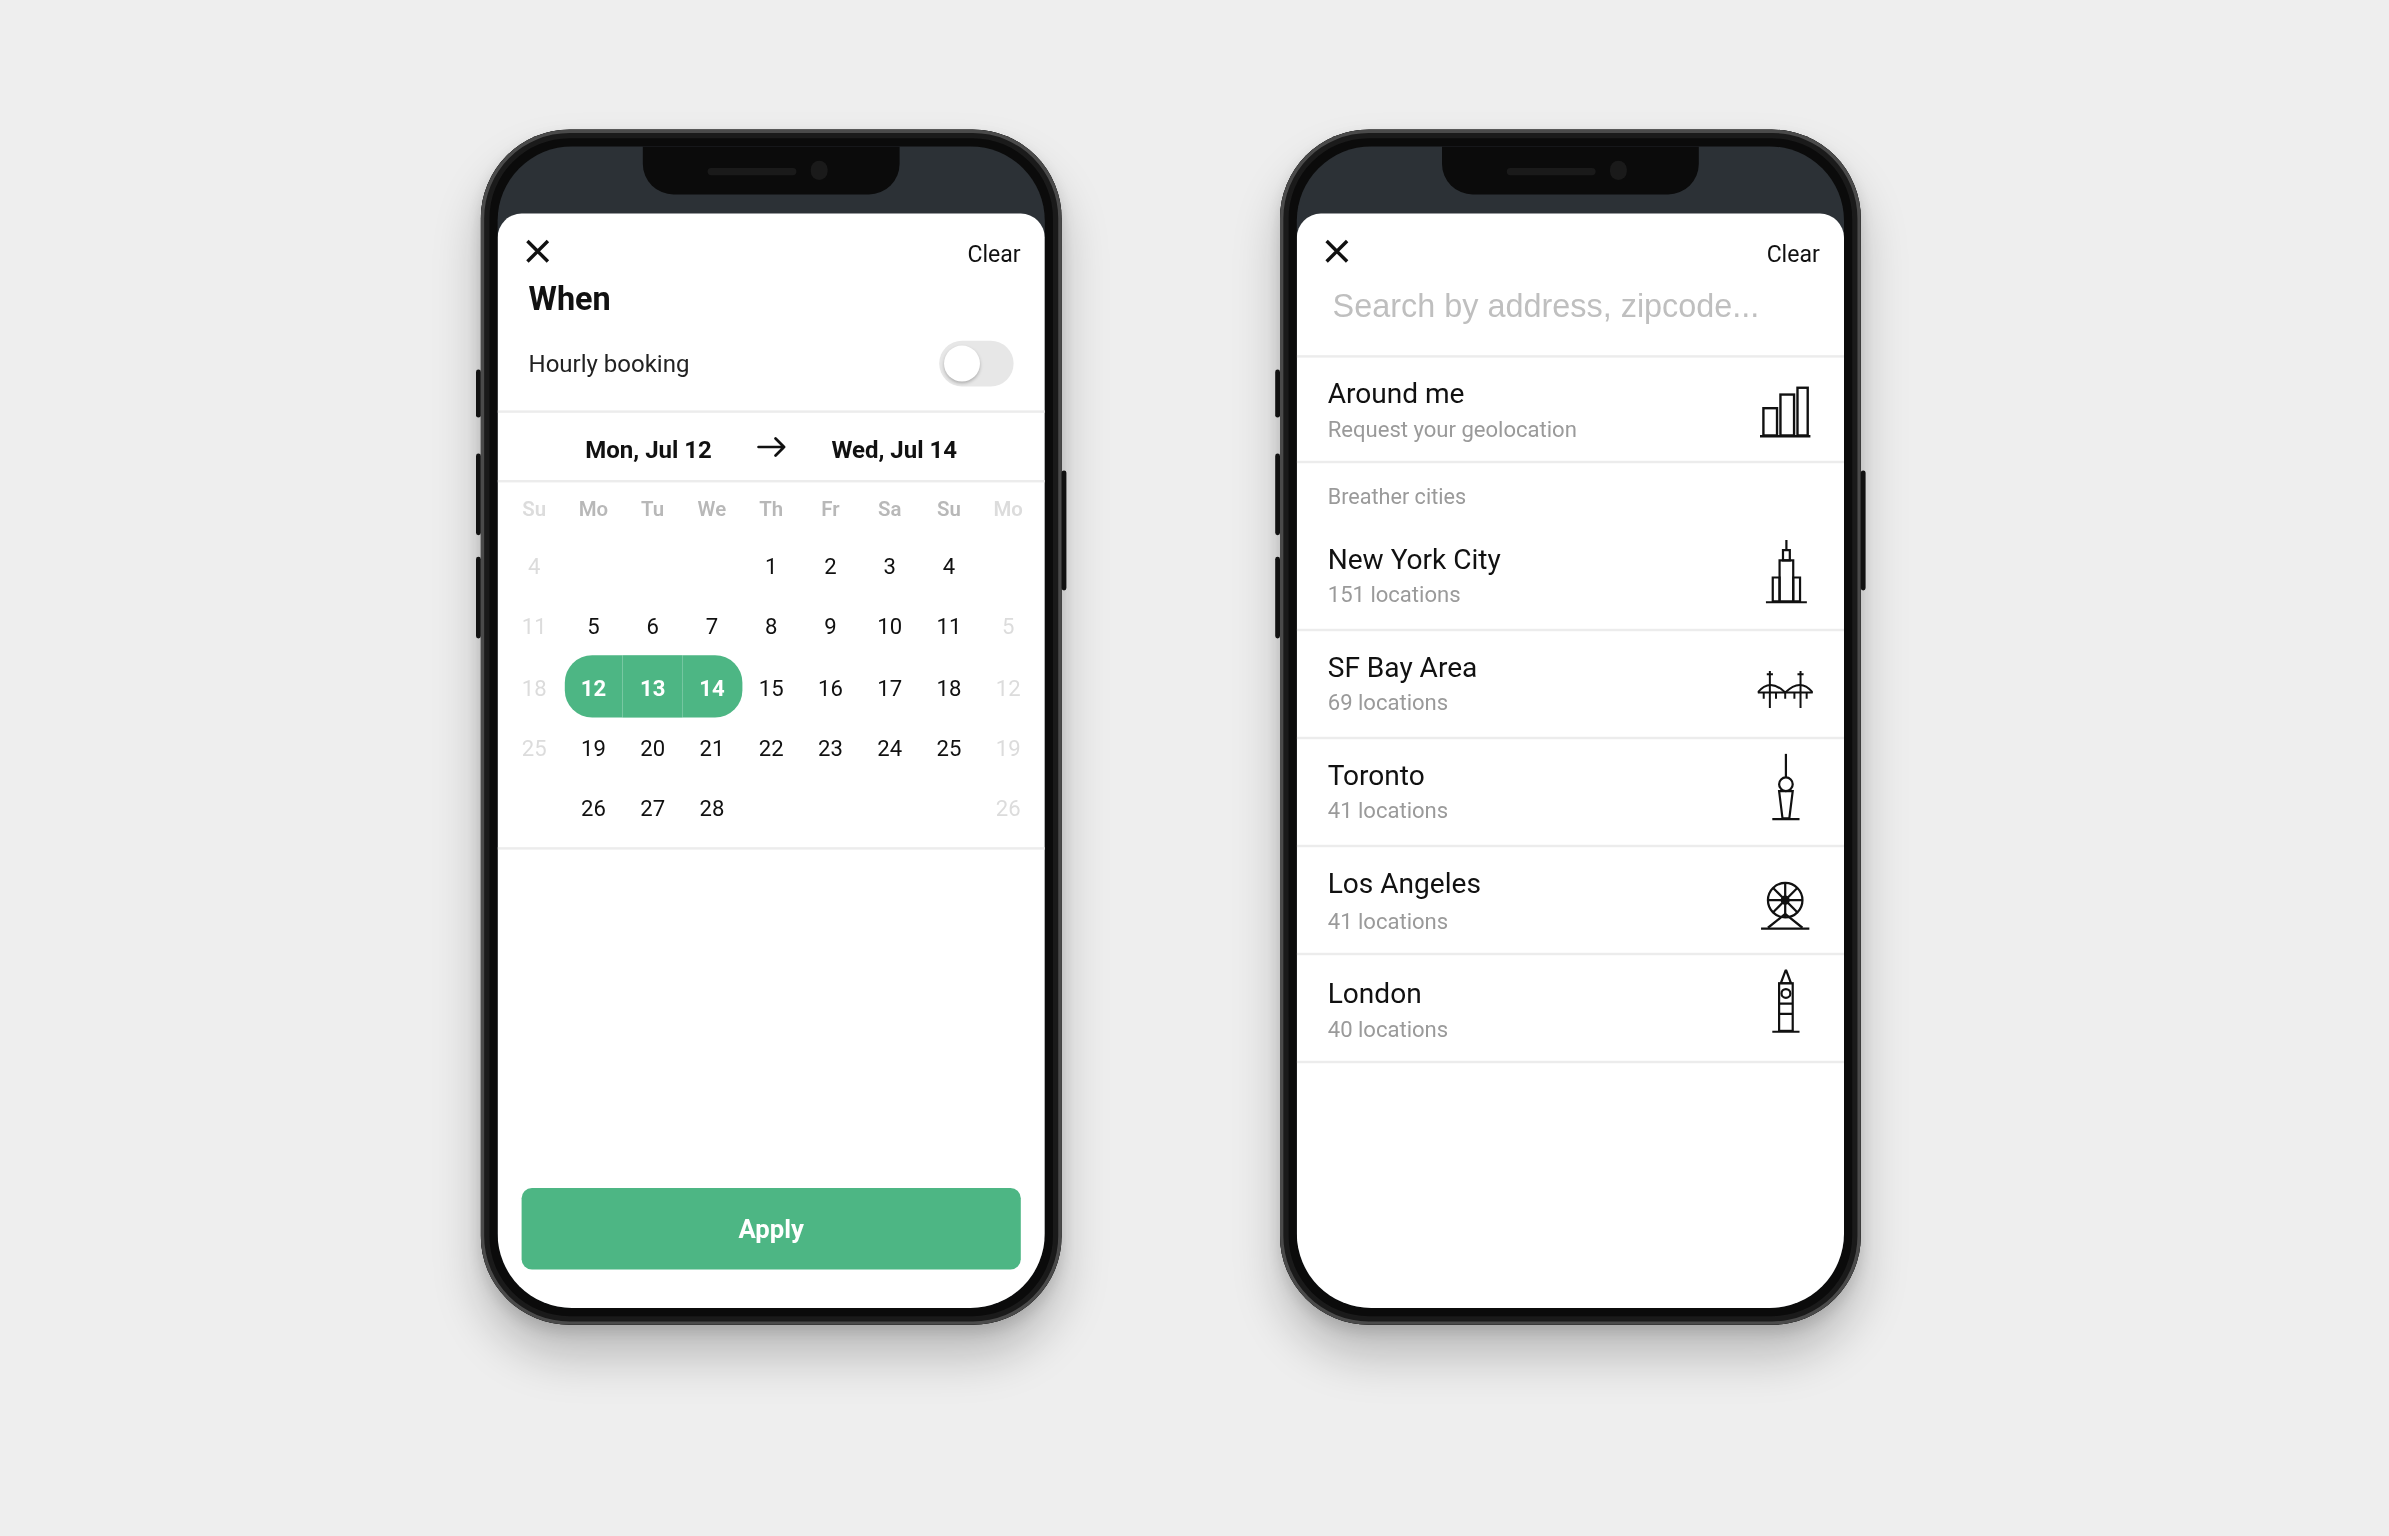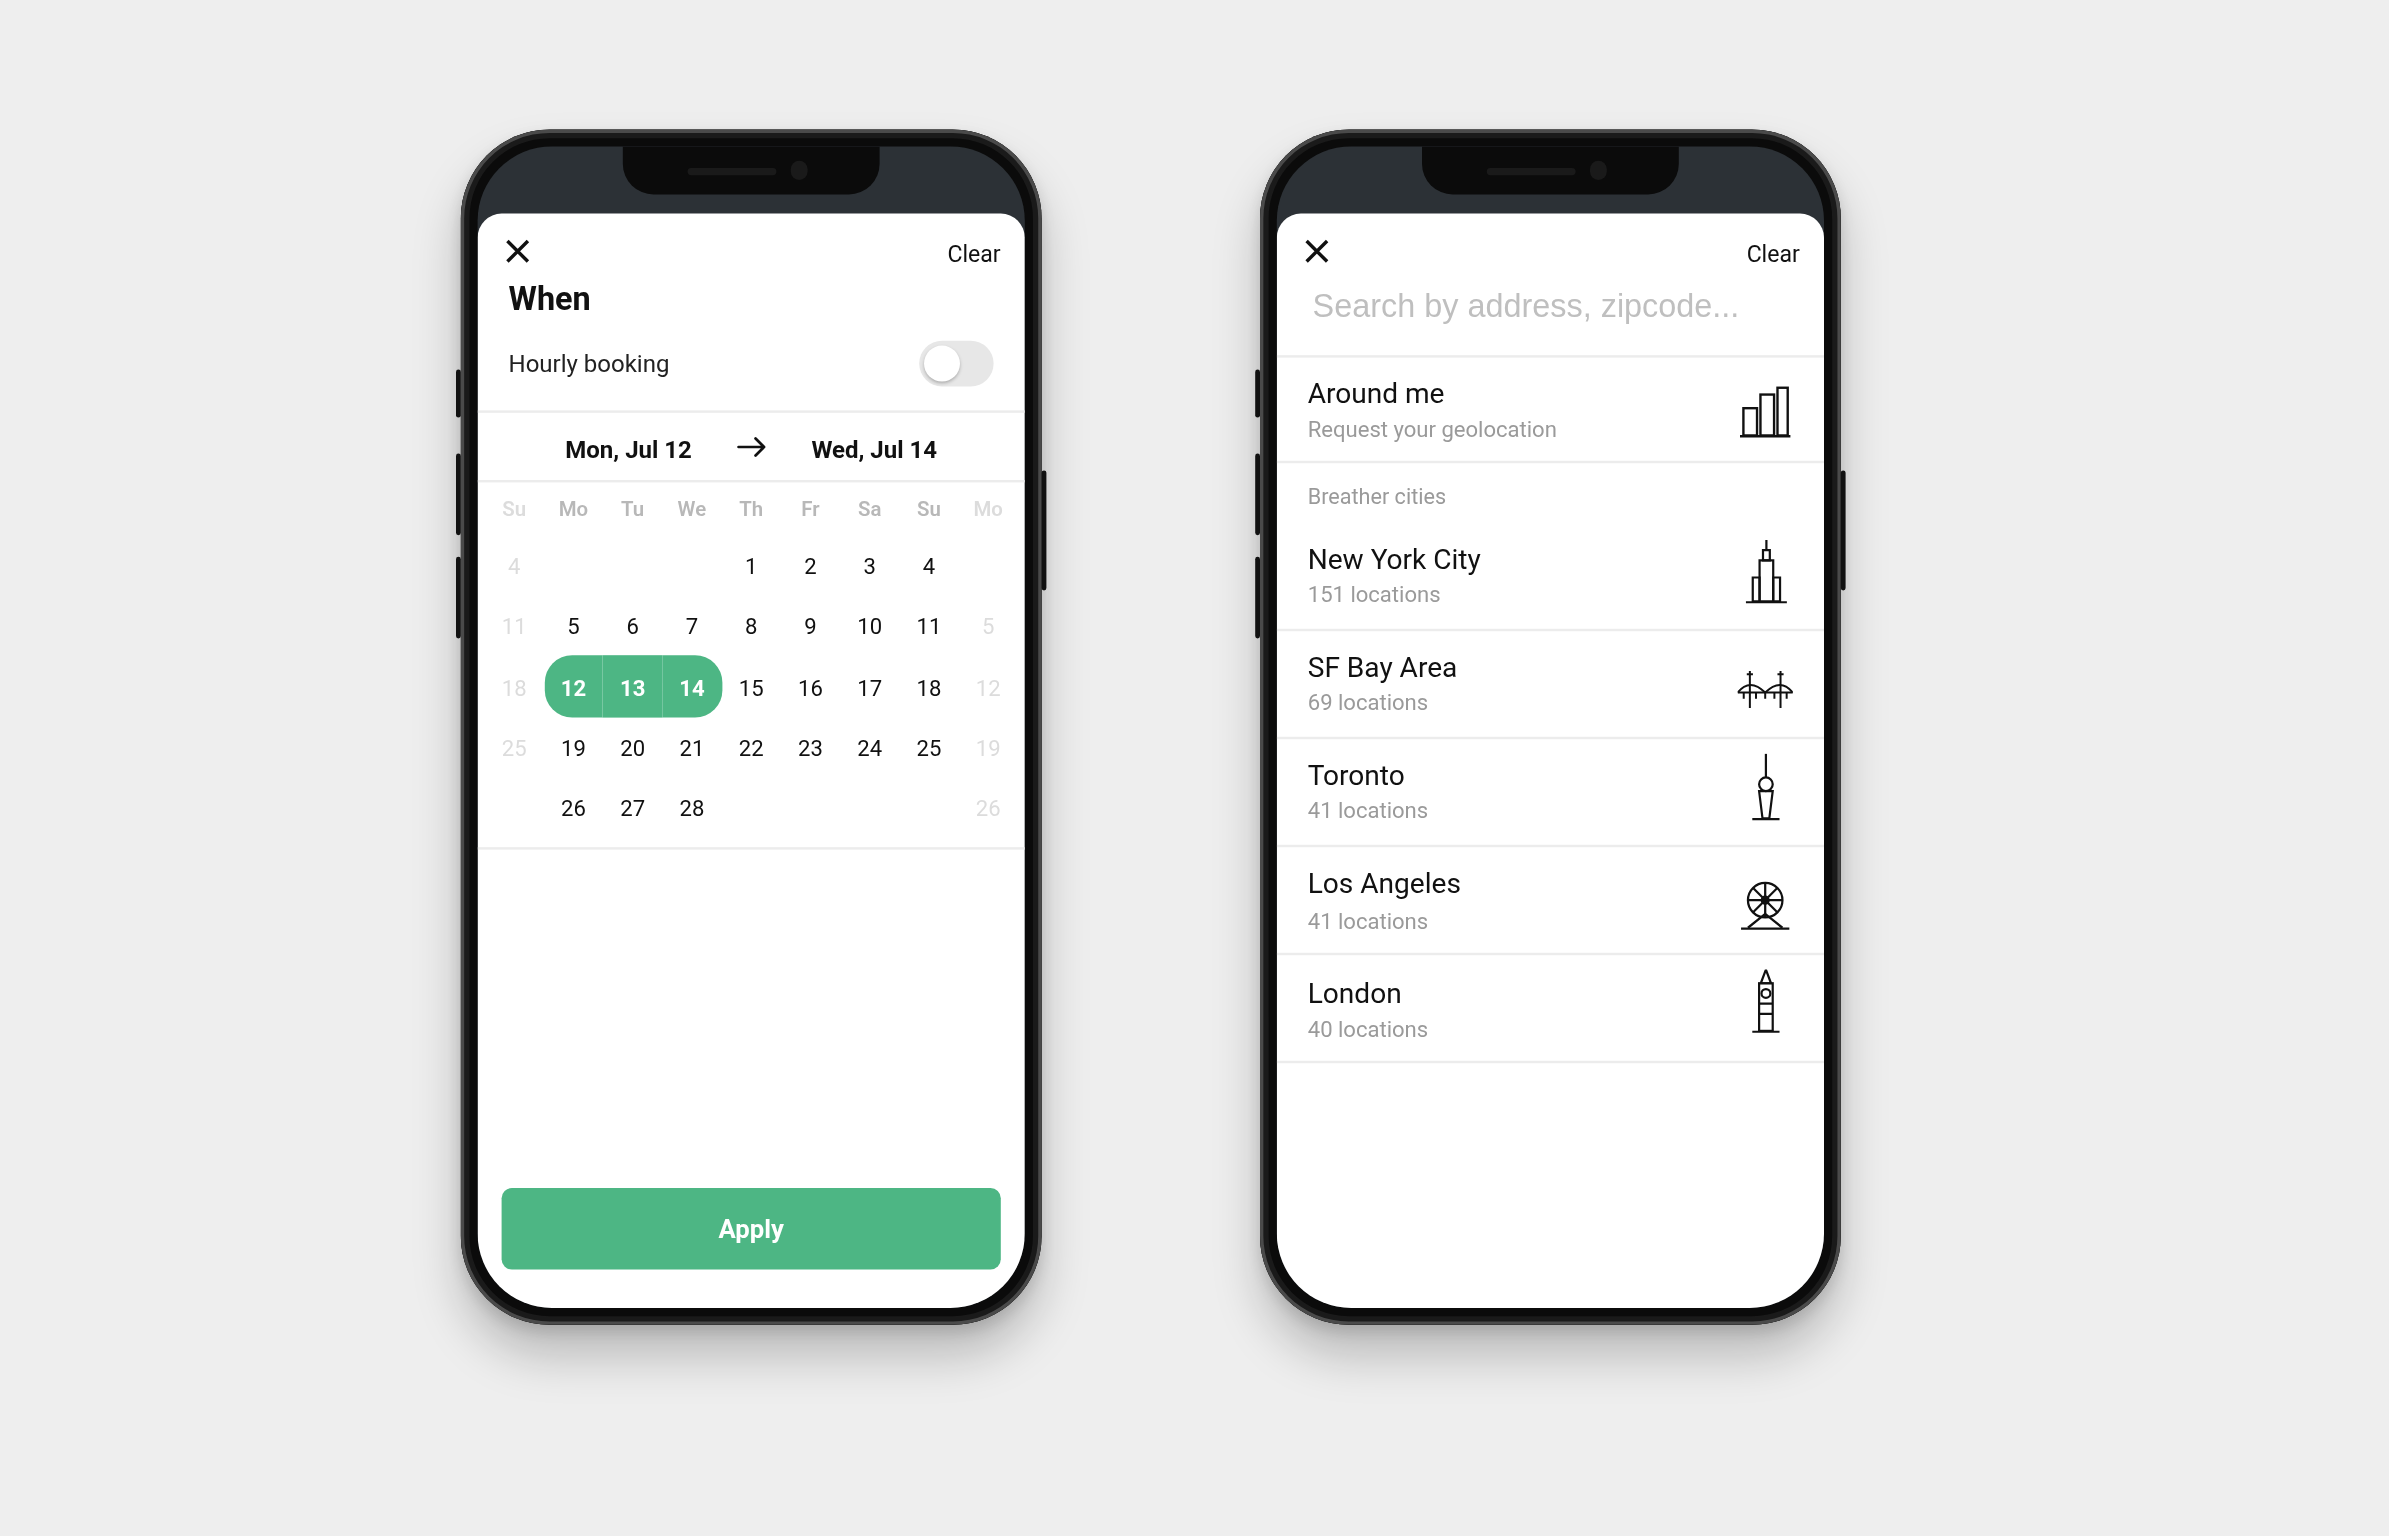--- a/index.html
+++ b/index.html
@@ -6,21 +6,21 @@
     --bg:#eeeeee;
     --ink:#111111;
     --muted:#9a9a9a;
     --muted2:#b8b8b8;
     --line:#ececec;
     --green:#4db684;
     --phone-dark:#2c3136;
   }
   html,body{margin:0;padding:0;background:var(--bg);}
   body{font-family:-apple-system,BlinkMacSystemFont,"Segoe UI",Roboto,Helvetica,Arial,sans-serif;}
-  .stage{width:1986px;height:1536px;position:relative;}
+  .stage{width:1986px;height:1536px;position:relative;margin-left:20px;}
   .scaler{position:absolute;left:0;top:0;transform-origin:top left;}
   .canvas{width:996px;height:640px;background:var(--bg);position:relative;}
 
   
   .phone{
     position:absolute; width:242px; height:498px;
     background:#0b0b0b; border-radius:37px;
     box-shadow:0 12.8px 20px rgba(0,0,0,.22),0 2.8px 5.7px rgba(0,0,0,.12), inset 0 0 0 1.4px #4a4a4a, inset 0 0 0 3.6px #1a1a1a;
   }
   .phone .side-btn{position:absolute;background:#111;border-radius:2.1px;}

